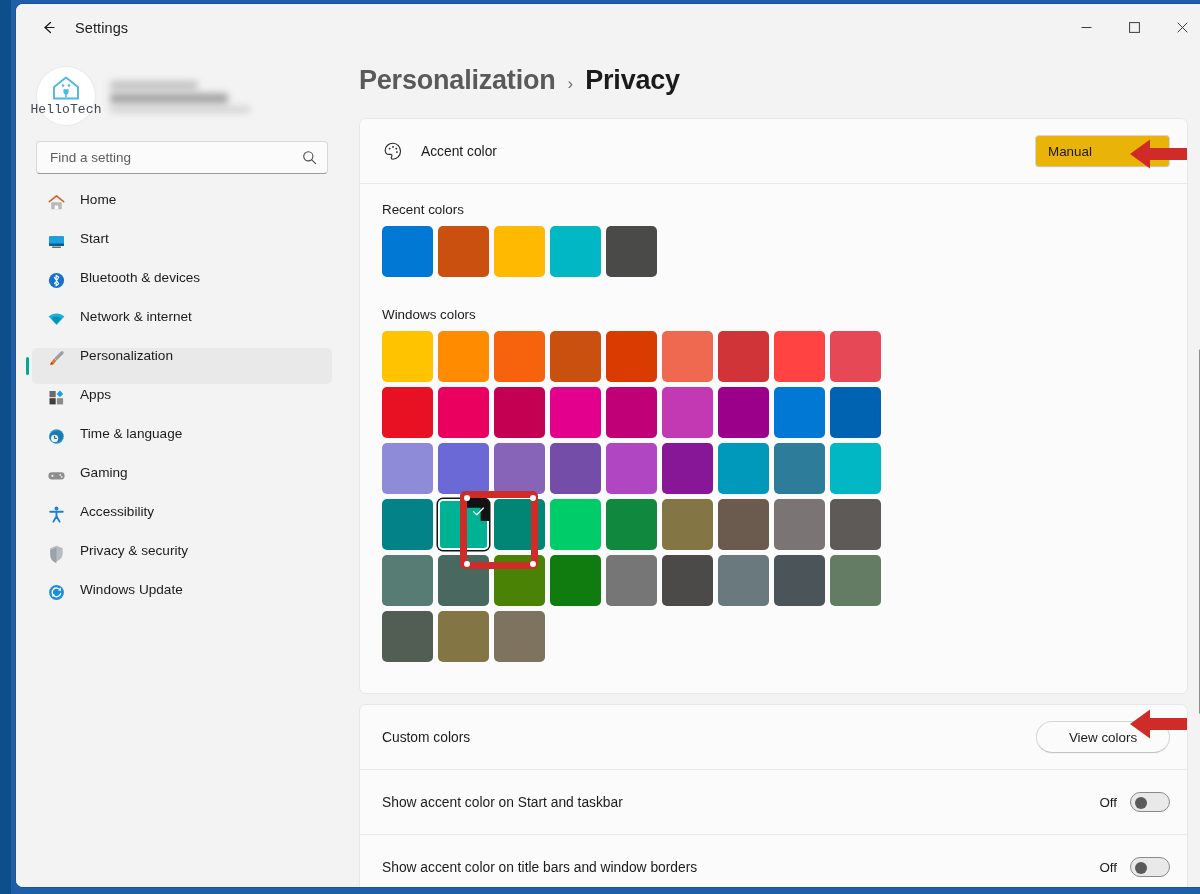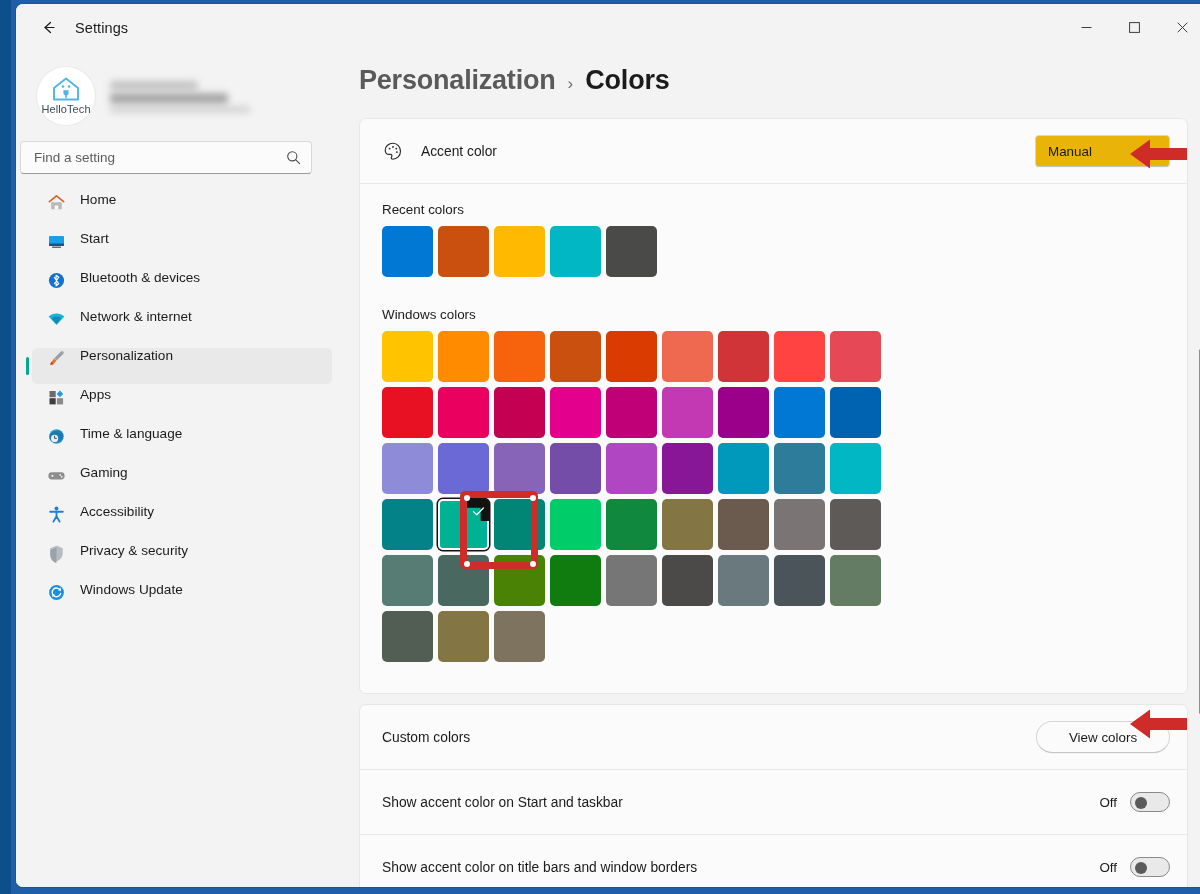--- a/index.html
+++ b/index.html
@@ -56,35 +56,35 @@
   .profile {
     display: flex; align-items: center; padding: 11px 0 0 21px; height: 78px;
   }
   .avatar {
     width: 58px; height: 58px; border-radius: 50%;
     background: #ffffff; position: relative; flex: none;
     box-shadow: 0 0 0 1px #eaeaea;
     display: flex; flex-direction: column; align-items: center; justify-content: center;
   }
   .avatar .ht-text {
-    font-size: 11px; color: #3e4a56; letter-spacing: .1px; margin-top: 1px;
-    font-family: Liberation Sans, sans-serif;
+    font-size: 13px; color: #3e4a56; letter-spacing: .1px; margin-top: 1px;
+    font-family: Liberation Mono, monospace;
   }
   .name-blur {
     margin-left: 15px; width: 150px; height: 34px; position: relative;
   }
   .name-blur span {
     position: absolute; background: #b9b9b9; border-radius: 3px;
     filter: blur(3.6px); opacity: .85;
   }
   .nb1 { left: 0; top: 2px; width: 88px; height: 9px; }
   .nb2 { left: 0; top: 14px; width: 118px; height: 11px; background: #9a9a9a !important; }
   .nb3 { left: 0; top: 27px; width: 140px; height: 7px; opacity: .55 !important; }
 
-  .search-wrap { padding: 12px 0 0 4px; }
+  .search-wrap { padding: 12px 0 0 20px; }
   .search-box {
     width: 292px; height: 33px; background: #fbfbfb;
     border: 1px solid #d8d8d8; border-bottom: 1.6px solid #9a9a9a;
     border-radius: 4px; display: flex; align-items: center;
     padding: 0 10px 0 13px; cursor: text;
   }
   .search-box input {
     flex: 1; border: none; outline: none; background: transparent;
     font-size: 13.5px; color: #5d5d5d; font-family: "Liberation Sans", sans-serif;
   }
@@ -382,21 +382,21 @@
         <span class="nav-label">Windows Update</span>
       </div>
     </div>
   </div>
 
   <div class="content">
 
     <div class="breadcrumb">
       <span class="bc-parent">Personalization</span>
       <span class="bc-sep">›</span>
-      <span class="bc-current">Colors</span>
+      <span class="bc-current">Privacy</span>
     </div>
 
     <div class="card">
       <div class="card-row">
         <span class="palette-ico">
           <svg width="22" height="22" viewBox="0 0 22 22" fill="none">
             <path d="M11 3.2c-4.3 0-7.8 3.1-7.8 7 0 2.6 1.9 4.2 4 4.2h1.3c.9 0 1.5.6 1.5 1.4 0 .4-.2.7-.4 1-.2.3-.4.6-.4 1 0 .8.6 1.4 1.5 1.4 4.3 0 7.8-3.5 7.8-7.9S15.3 3.2 11 3.2z" stroke="#2b2b2b" stroke-width="1.15"></path>
             <circle cx="7.6" cy="8.6" r=".95" fill="#2b2b2b"></circle>
             <circle cx="11" cy="6.9" r=".95" fill="#2b2b2b"></circle>
             <circle cx="14.3" cy="8.6" r=".95" fill="#2b2b2b"></circle>

